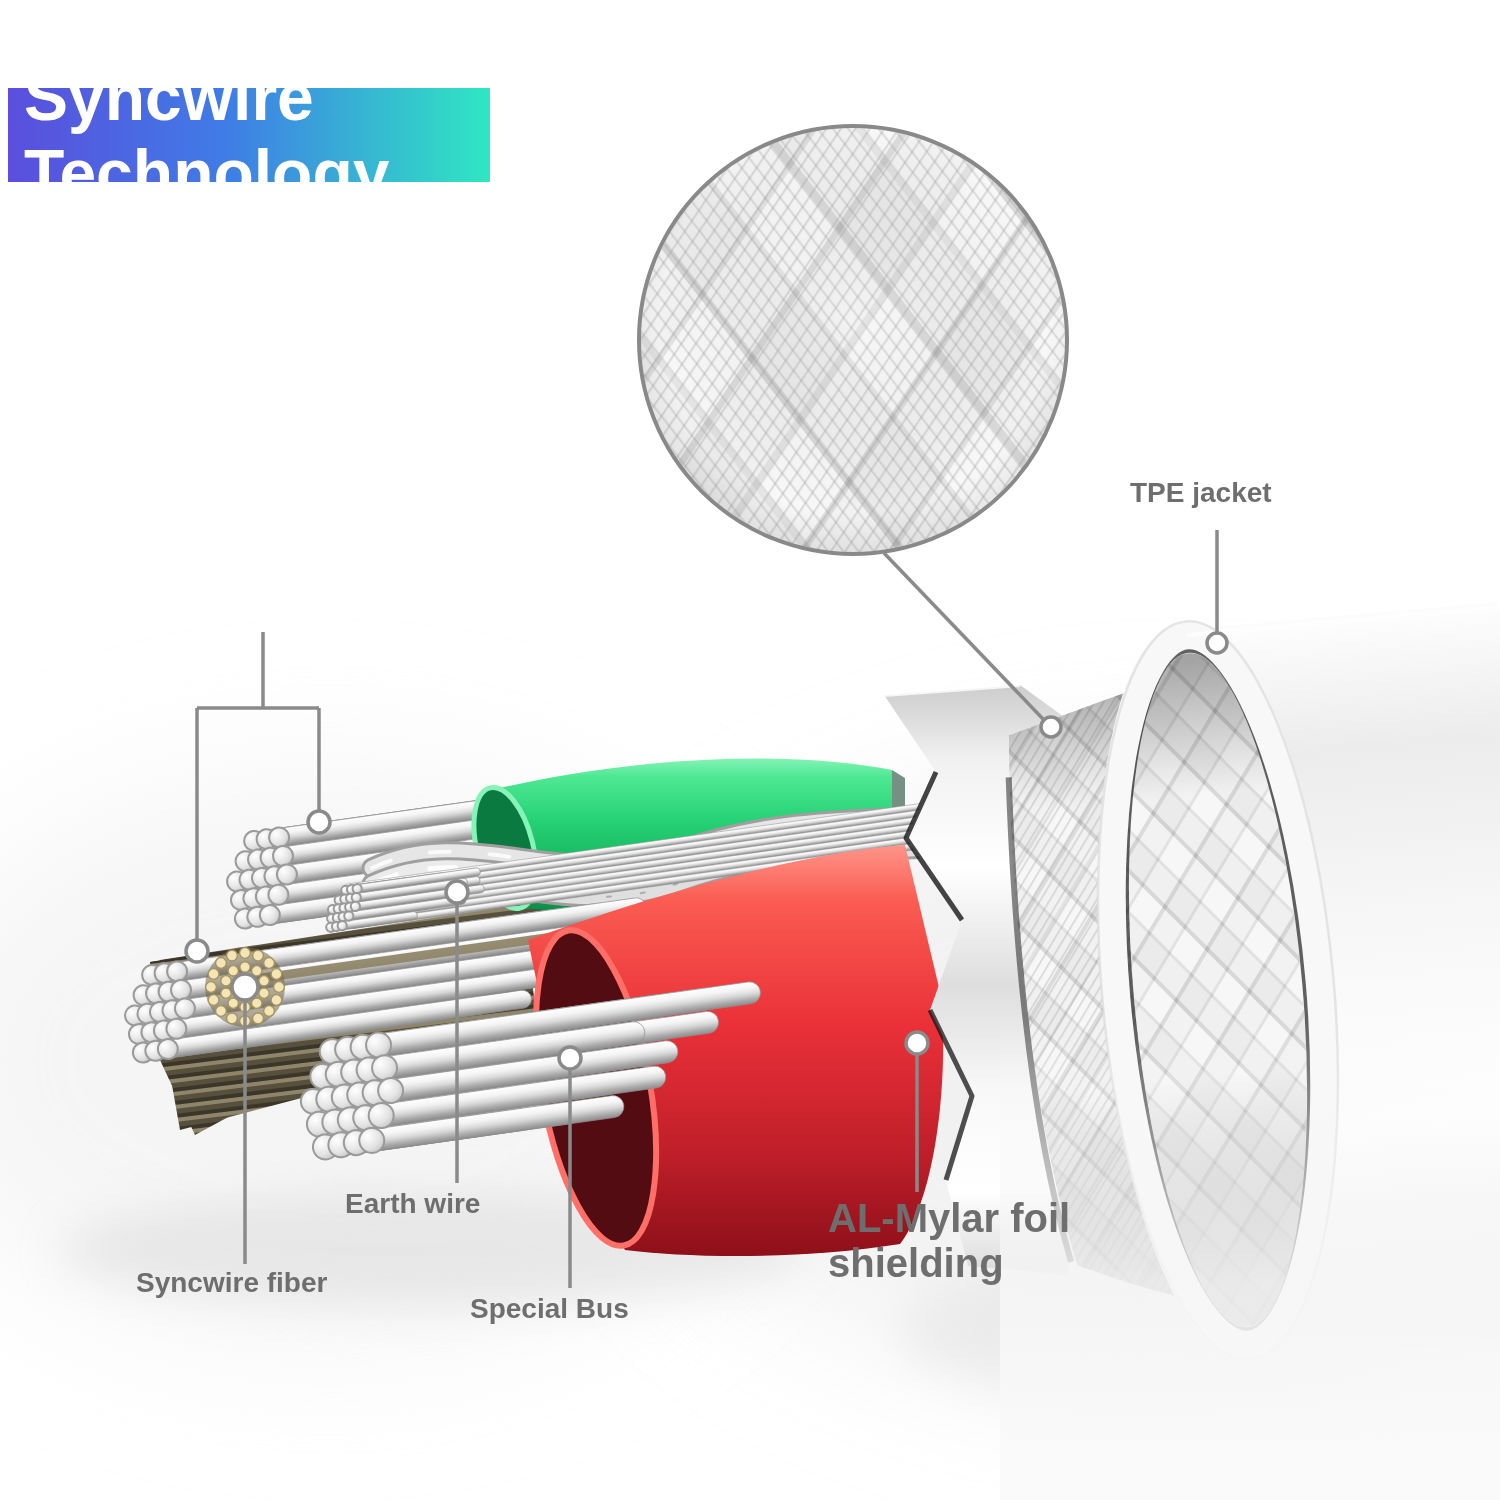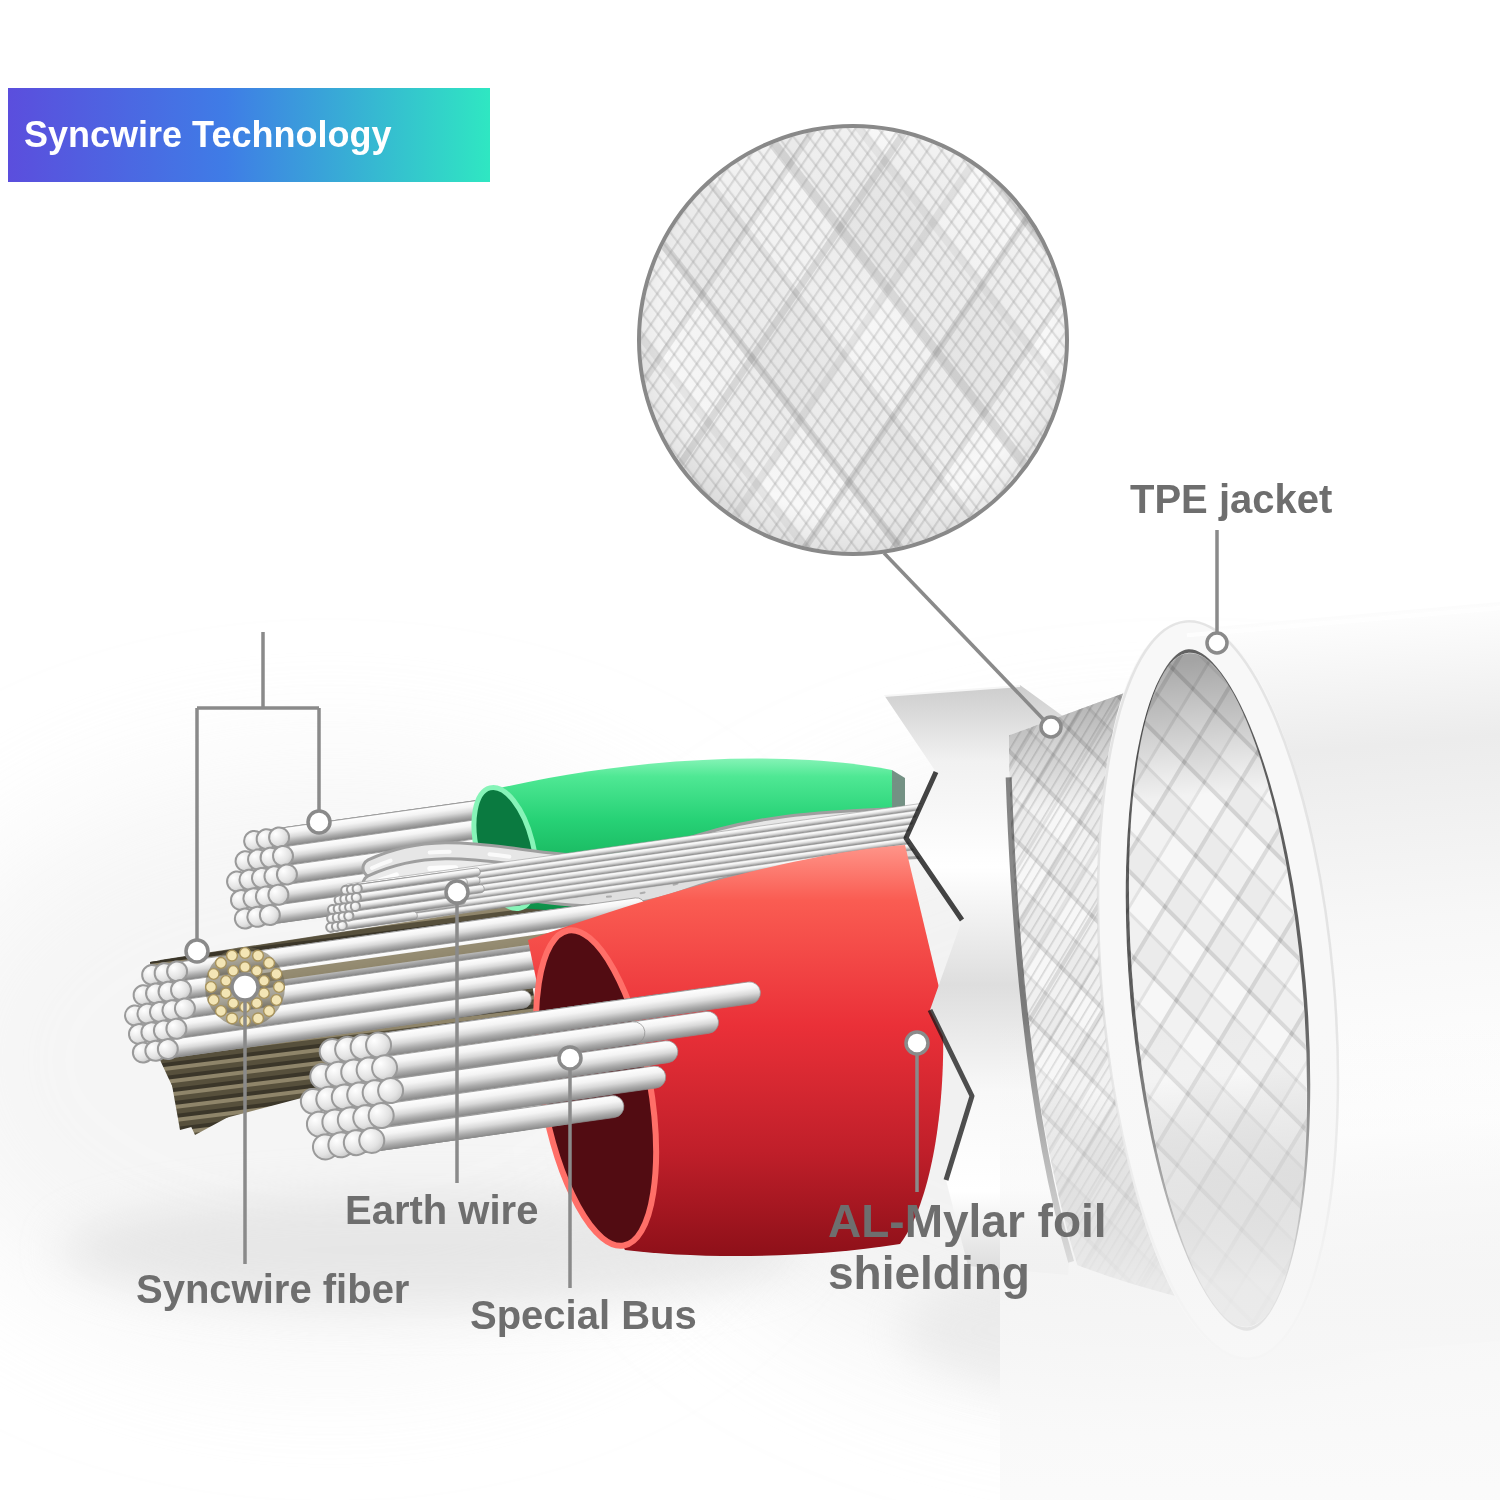--- a/index.html
+++ b/index.html
@@ -2,26 +2,26 @@
 <html style="--label: #6e6e6e;"><head>
 <meta charset="utf-8">
 <style>
   html,body{margin:0;padding:0;background:#ffffff;}
   body{width:1500px;height:1500px;overflow:hidden;position:relative;
        font-family:"Liberation Sans","DejaVu Sans",sans-serif;}
   .stage{position:absolute;inset:0;width:1500px;height:1500px;}
   #art{position:absolute;left:0;top:0;}
   .banner{position:absolute;left:8px;top:88px;width:482px;height:94px;
           display:flex;align-items:center;padding-left:16px;box-sizing:border-box;
-          color:#ffffff;font-weight:bold;font-size:36px;letter-spacing:0px;
+          color:#ffffff;font-weight:bold;font-size:66px;letter-spacing:0px;
           background:linear-gradient(90deg,#5b4edd,#3f7ce6 45%,#2fe7c2);}
   .label{position:absolute;color:var(--label,#6e6e6e);font-weight:bold;
-         font-size:40px;line-height:1.08;white-space:nowrap;}
+         font-size:28px;line-height:1.08;white-space:nowrap;}
   .label.wrap{white-space:normal;}
-  .lbl-almylar{font-size:46px;width:280px;line-height:1.13;}
+  .lbl-almylar{font-size:40px;width:280px;line-height:1.13;}
 </style>
 </head>
 <body>
 
 <div class="stage">
 
 <svg id="art" viewBox="0 0 1500 1500" width="1500" height="1500" xmlns="http://www.w3.org/2000/svg">
   <defs>
     <linearGradient id="rodV" x1="0" y1="0" x2="0" y2="1">
       <stop offset="0" stop-color="#ffffff"></stop>

